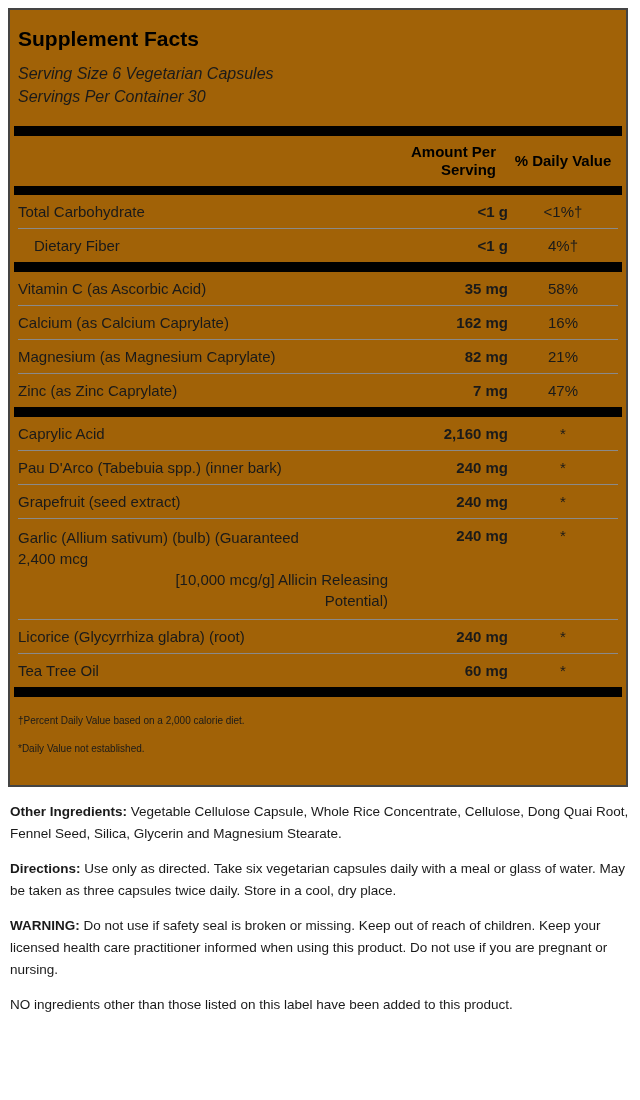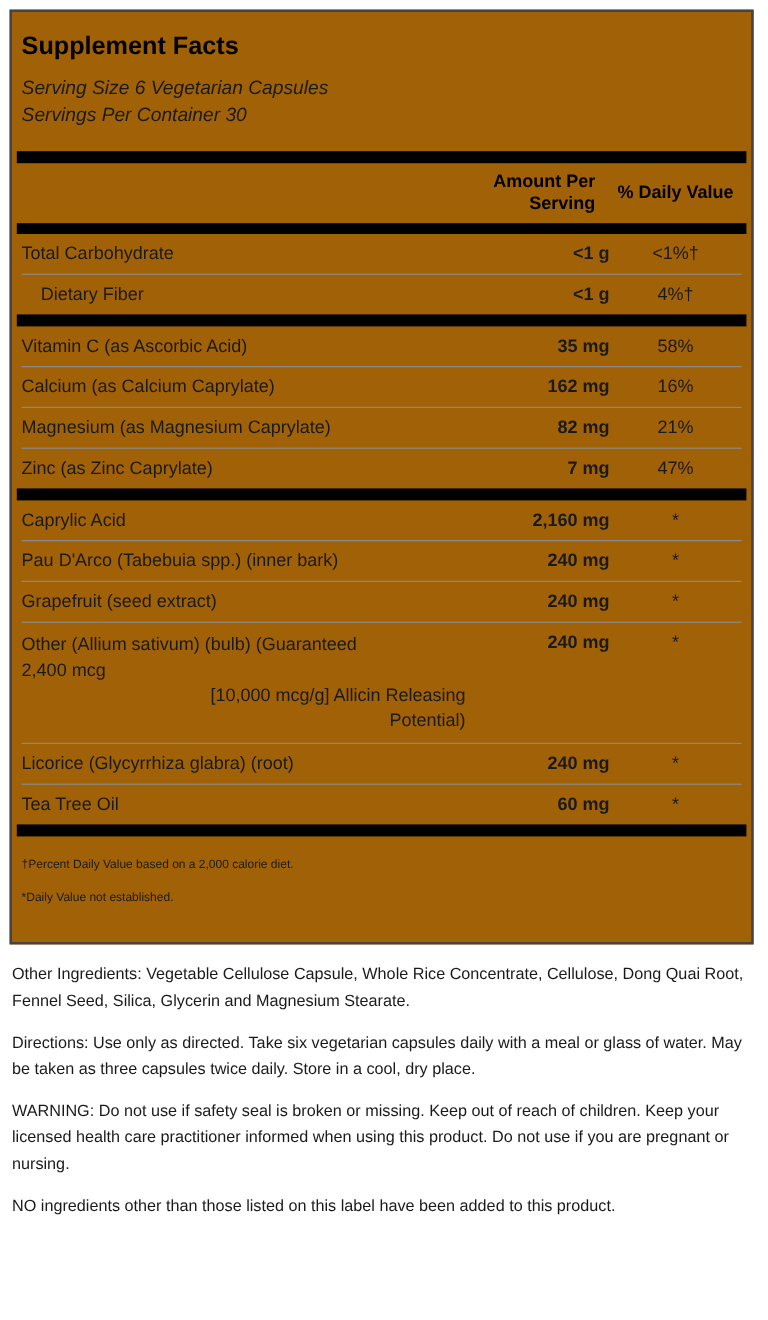--- a/index.html
+++ b/index.html
@@ -28,21 +28,21 @@
   .row { display:flex; padding:8px 0; font-size:15px; line-height:17px; }
   .section .row + .row { border-top:1px solid #8a8a8a; }
   .indent { padding-left:16px; }
   .mline { line-height:21px; }
   .subline { padding-left:16px; line-height:21px;text-align:right; }
   .footnote { font-size:10px; line-height:15px; }
   .fn1 { margin-top:16px; }
   .fn2 { margin-top:13px; }
   .info { position:absolute; left:10px; top:801px; width:620px; }
   .info p { font-size:13.5px; line-height:22px; margin-bottom:13px; }
-  .info b { font-weight:normal; }
+  .info b { font-weight:bold; }
 </style>
 </head>
 <body>
 
 <div class="panel">
   <div class="panel-title">Supplement Facts</div>
 
   <div class="serving-block">
     <div class="serving-line">Serving Size 6 Vegetarian Capsules</div>
     <div class="serving-line">Servings Per Container 30</div>
@@ -109,21 +109,21 @@
       <div class="cell-amt">240 mg</div>
       <div class="cell-dv">*</div>
     </div>
     <div class="row">
       <div class="cell-name">Grapefruit (seed extract)</div>
       <div class="cell-amt">240 mg</div>
       <div class="cell-dv">*</div>
     </div>
     <div class="row">
       <div class="cell-name">
-        <div class="mline">Other (Allium sativum) (bulb) (Guaranteed</div>
+        <div class="mline">Garlic (Allium sativum) (bulb) (Guaranteed</div>
         <div class="mline">2,400 mcg</div>
         <div class="subline">[10,000 mcg/g] Allicin Releasing</div>
         <div class="subline">Potential)</div>
       </div>
       <div class="cell-amt">240 mg</div>
       <div class="cell-dv">*</div>
     </div>
     <div class="row">
       <div class="cell-name">Licorice (Glycyrrhiza glabra) (root)</div>
       <div class="cell-amt">240 mg</div>

